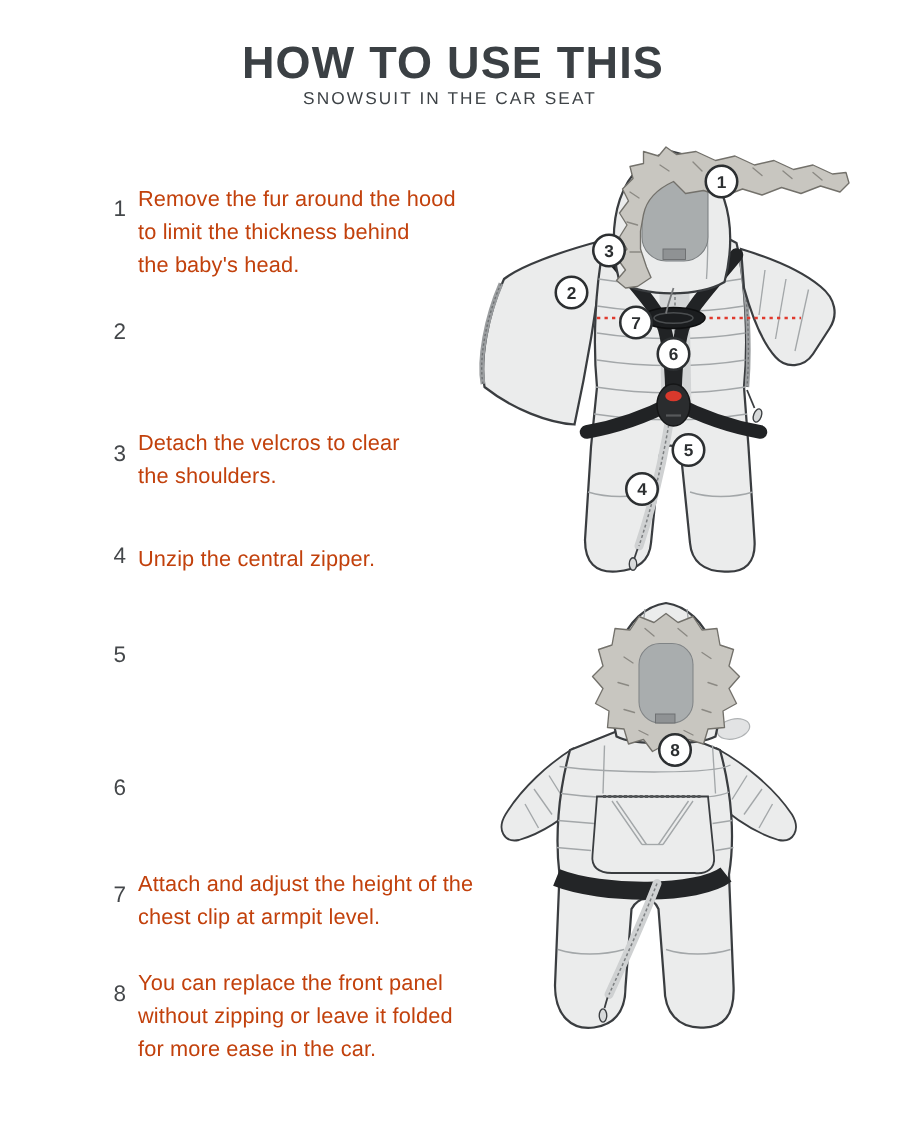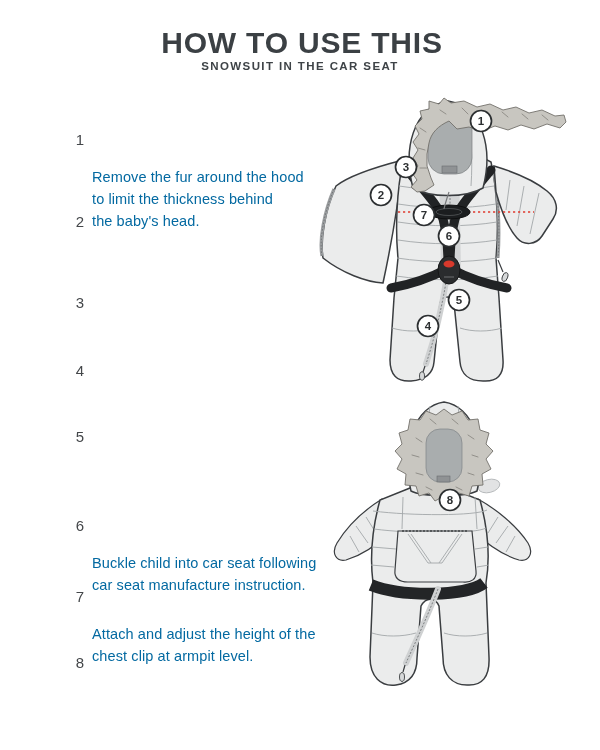--- a/index.html
+++ b/index.html
@@ -6,32 +6,31 @@
   .canvas{
     position:relative;width:600px;height:750px;background:#ffffff;
     font-family:"Liberation Sans", sans-serif;overflow:hidden;
   }
   .title{
     position:absolute;top:26px;left:2px;width:600px;text-align:center;
     font-size:30px;font-weight:700;letter-spacing:.8px;color:#3b4044;
   }
   .subtitle{
     position:absolute;top:60px;left:0;width:600px;text-align:center;
-    font-size:11.5px;font-weight:700;letter-spacing:1.4px;color:#3e4347;
+    font-size:11.5px;font-weight:400;letter-spacing:1.4px;color:#3e4347;
   }
   .step{position:absolute;left:68px;width:256px;display:flex;gap:8px;}
   .step-num{
     width:16px;flex:0 0 16px;text-align:right;font-size:15px;color:#44474a;
     padding-top:9px;
   }
   .step.single .step-num{padding-top:0;}
   .step-text{
-    font-size:14.5px;line-height:22px;color:#0369a1;white-space:pre-line;
+    font-size:14.5px;line-height:22px;color:#c2410c;white-space:pre-line;
     letter-spacing:.1px;
-    margin-top:44px;
   }
   .diagram{position:absolute;}
   .co circle{fill:#ffffff;stroke:#2c2f31;stroke-width:1.7;}
   .co text{
     font-family:"Liberation Sans",sans-serif;font-size:11.5px;font-weight:700;
     fill:#2c2f31;text-anchor:middle;
   }
   .seam{stroke:#a3a7a9;stroke-width:.9;fill:none;}
   .suit{fill:#ebecec;stroke:#3a3d40;stroke-width:1.5;}
   .suit2{fill:#ebecec;stroke:#3a3d40;stroke-width:1.2;}
@@ -53,39 +52,43 @@
     <div class="step-num">1</div>
     <div class="step-text">Remove the fur around the hood
 to limit the thickness behind
 the baby's head.</div>
   </div>
   <div class="step" style="top:204px">
     <div class="step-num">2</div>
   </div>
   <div class="step" style="top:285px">
     <div class="step-num">3</div>
+    <div class="step-text">Detach the velcros to clear
+the shoulders.</div>
   </div>
   <div class="step single" style="top:362px">
     <div class="step-num">4</div>
+    <div class="step-text">Unzip the central zipper.</div>
   </div>
   <div class="step" style="top:419px">
     <div class="step-num">5</div>
   </div>
   <div class="step" style="top:508px">
     <div class="step-num">6</div>
-    <div class="step-text">Buckle child into car seat following
-car seat manufacture instruction.</div>
   </div>
   <div class="step" style="top:579px">
     <div class="step-num">7</div>
     <div class="step-text">Attach and adjust the height of the
 chest clip at armpit level.</div>
   </div>
   <div class="step" style="top:645px">
     <div class="step-num">8</div>
+    <div class="step-text">You can replace the front panel
+without zipping or leave it folded
+for more ease in the car.</div>
   </div>
 
   <svg class="diagram" style="left:310px;top:88px" width="285" height="305" viewBox="0 0 285 305">
 
     <g>
       <path class="suit" d="M 93 72 C 62 80, 36 90, 26 98 C 15 122, 10 152, 13 170 C 32 185, 56 194, 73 195 C 81 158, 89 110, 93 72 Z"></path>
       <path d="M 24 101 C 14 124, 9 152, 12 168" fill="none" stroke="#9b9ea0" stroke-width="3.2"></path>
       <path d="M 24 101 C 14 124, 9 152, 12 168" fill="none" stroke="#6e7173" stroke-width=".9" stroke-dasharray="1.6 1.6"></path>
     </g>
 

